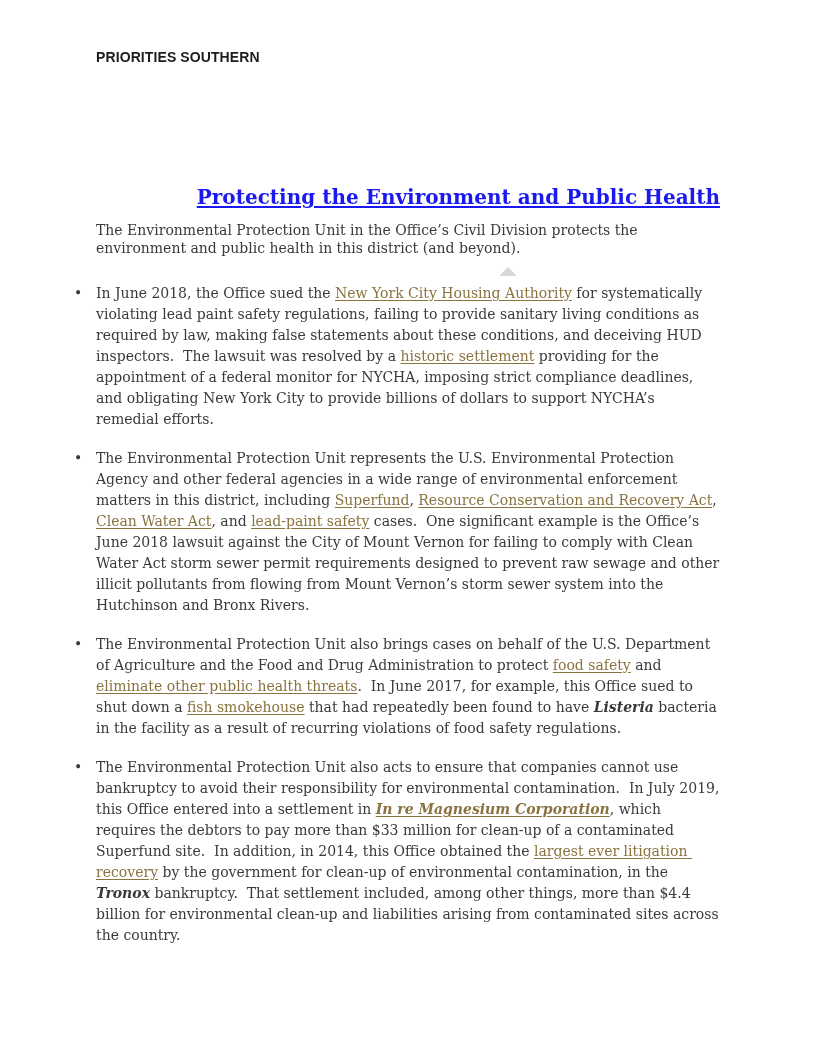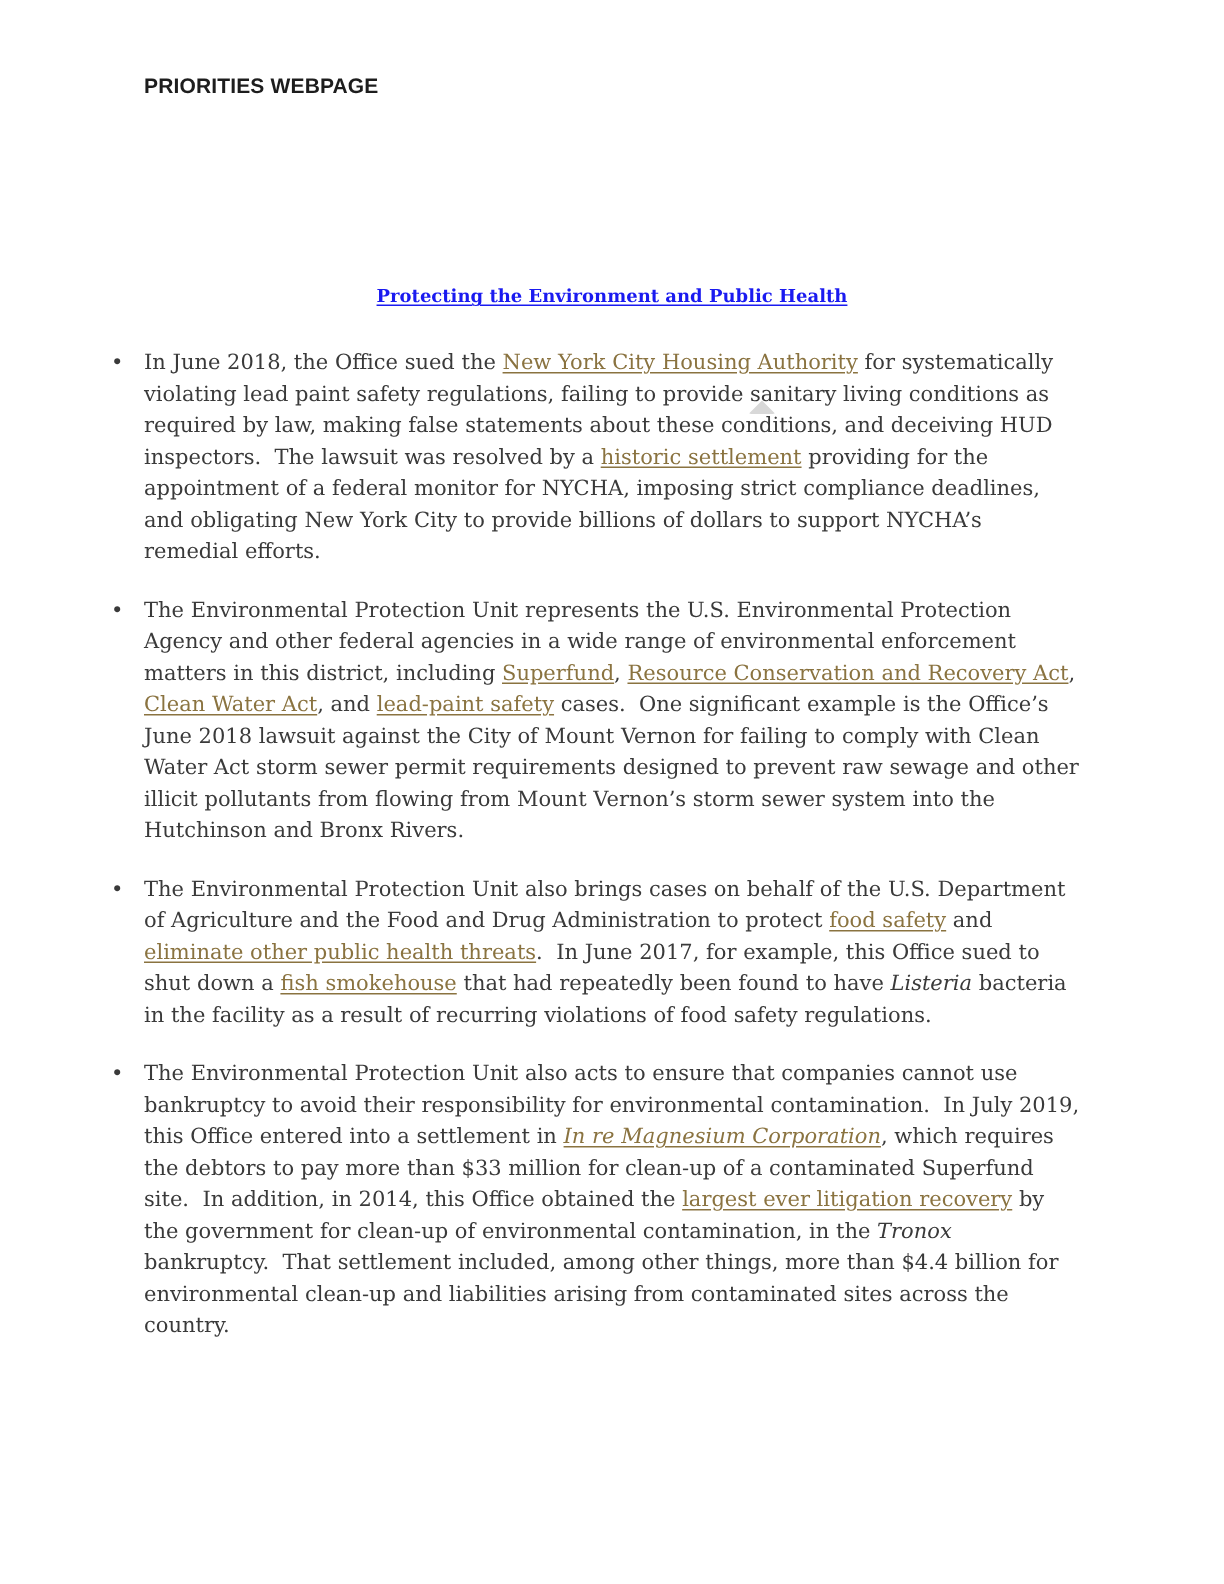--- a/index.html
+++ b/index.html
@@ -19,22 +19,22 @@
     position:absolute;left:96px;top:47px;
     font-family:"Liberation Sans","DejaVu Sans",sans-serif;
     font-weight:700;font-size:14px;line-height:20px;
     color:var(--header-text);
     letter-spacing:0.1px;
   }
   .content{
     position:absolute;left:96px;top:188px;width:624px;
   }
   h1.page-title{
-    margin:0 0 16px 0;text-align:center;
-    font-size:12px;line-height:18px;font-weight:700;
+    margin:0 0 16px 0;text-align:right;
+    font-size:20px;line-height:18px;font-weight:700;
   }
   h1.page-title a{
     color:var(--title-blue);
     text-decoration:underline;
     text-underline-offset:2px;
     cursor:pointer;
   }
   .richtext{
     font-size:14px;
     white-space:pre-wrap;
@@ -61,34 +61,35 @@
     position:absolute;left:-22px;top:0;
     font-size:14px;color:var(--body-text);
   }
   a.doclink{
     color:var(--link-gold);
     text-decoration:underline;
     text-underline-offset:2px;
     cursor:pointer;
     margin-top:20px;
   }
-  a.doclink.em, em{font-style:italic;}
+  a.doclink.em, em{font-style:italic;font-weight:bold;}
 </style>
 </head>
 <body>
 
 <div class="doc-header">
-  <div>PRIORITIES WEBPAGE</div>
+  <div>PRIORITIES SOUTHERN</div>
 </div>
 
 <div class="collapse-arrow" title=""></div>
 
 <div class="content">
   <h1 class="page-title"><a href="#">Protecting the Environment and Public Health</a></h1>
 
+  <p class="intro richtext"><span>The Environmental Protection Unit in the Office’s Civil Division protects the environment and public health in this district (and beyond).</span></p>
 
   <ul class="bullets">
     <li class="richtext"><span>In June 2018, the Office sued the </span><a href="#" class="doclink">New York City Housing Authority</a><span> for systematically violating lead paint safety regulations, failing to provide sanitary living conditions as required by law, making false statements about these conditions, and deceiving HUD inspectors.  The lawsuit was resolved by a </span><a href="#" class="doclink">historic settlement</a><span> providing for the appointment of a federal monitor for NYCHA, imposing strict compliance deadlines, and obligating New York City to provide billions of dollars to support NYCHA’s remedial efforts.</span></li>
     <li class="richtext"><span>The Environmental Protection Unit represents the U.S. Environmental Protection Agency and other federal agencies in a wide range of environmental enforcement matters in this district, including </span><a href="#" class="doclink">Superfund</a><span>, </span><a href="#" class="doclink">Resource Conservation and Recovery Act</a><span>, </span><a href="#" class="doclink">Clean Water Act</a><span>, and </span><a href="#" class="doclink">lead-paint safety</a><span> cases.  One significant example is the Office’s June 2018 lawsuit against the City of Mount Vernon for failing to comply with Clean Water Act storm sewer permit requirements designed to prevent raw sewage and other illicit pollutants from flowing from Mount Vernon’s storm sewer system into the Hutchinson and Bronx Rivers.</span></li>
     <li class="richtext"><span>The Environmental Protection Unit also brings cases on behalf of the U.S. Department of Agriculture and the Food and Drug Administration to protect </span><a href="#" class="doclink">food safety</a><span> and </span><a href="#" class="doclink">eliminate other public health threats</a><span>.  In June 2017, for example, this Office sued to shut down a </span><a href="#" class="doclink">fish smokehouse</a><span> that had repeatedly been found to have </span><em>Listeria</em><span> bacteria in the facility as a result of recurring violations of food safety regulations.</span></li>
     <li class="richtext"><span>The Environmental Protection Unit also acts to ensure that companies cannot use bankruptcy to avoid their responsibility for environmental contamination.  In July 2019, this Office entered into a settlement in </span><a href="#" class="doclink em">In re Magnesium Corporation</a><span>, which requires the debtors to pay more than $33 million for clean-up of a contaminated Superfund site.  In addition, in 2014, this Office obtained the </span><a href="#" class="doclink">largest ever litigation recovery</a><span> by the government for clean-up of environmental contamination, in the </span><em>Tronox</em><span> bankruptcy.  That settlement included, among other things, more than $4.4 billion for environmental clean-up and liabilities arising from contaminated sites across the country.</span></li>
   </ul>
 </div>
 
 </body></html>

